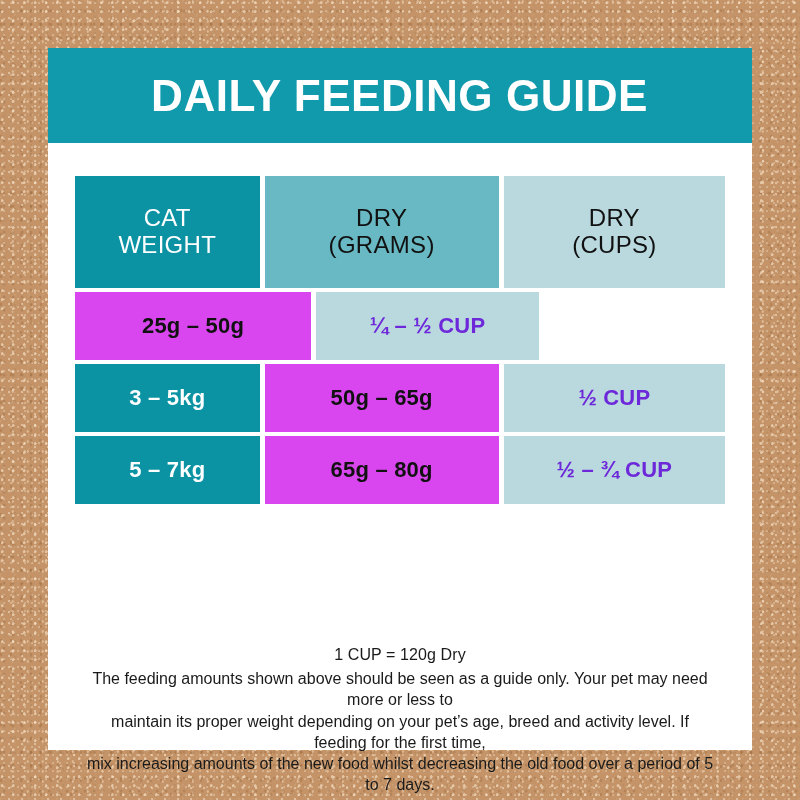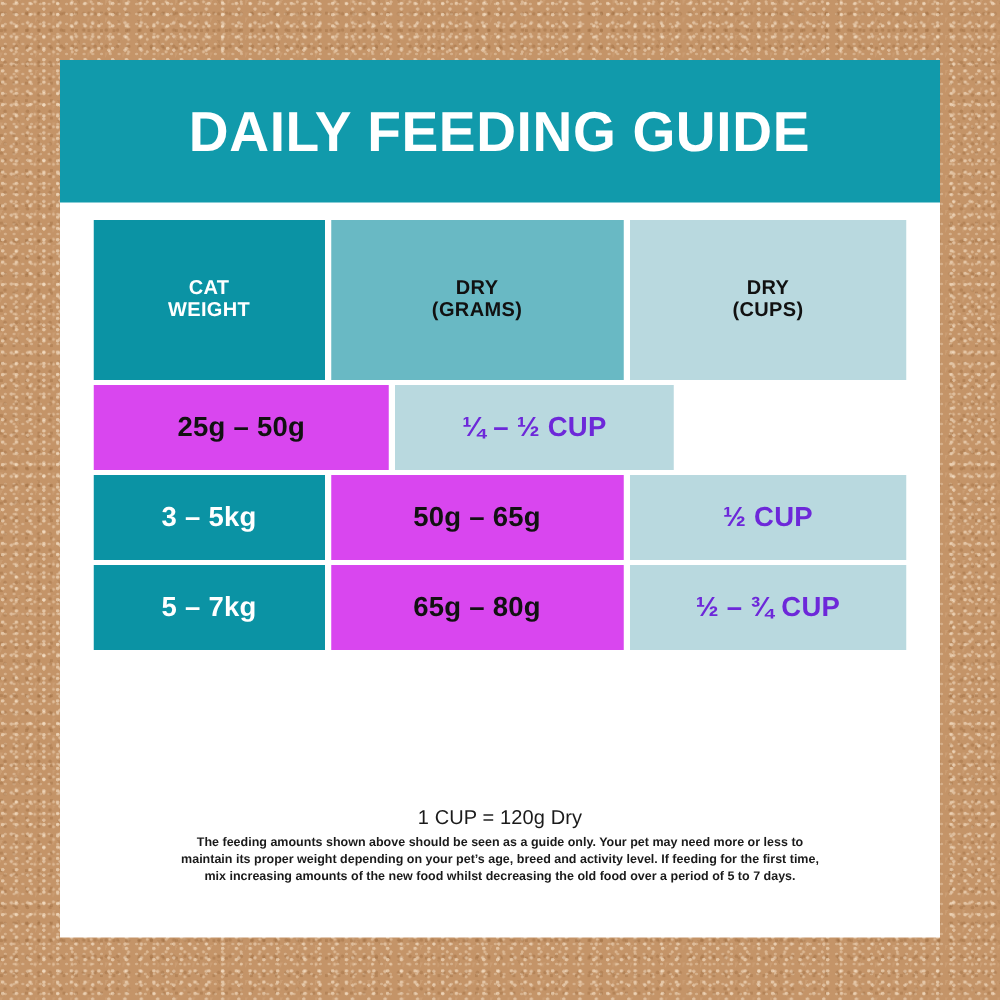--- a/index.html
+++ b/index.html
@@ -44,21 +44,21 @@
     height: 702px;
     background: #ffffff;
   }
 
   
   .banner {
     position: absolute;
     left: 0;
     top: 0;
     width: 704px;
-    height: 114px;
+    height: 95px;
     background: #119aab;
     display: flex;
     align-items: center;
     justify-content: center;
   }
   .banner-title {
     color: #ffffff;
     font-size: 45px;
     font-weight: bold;
     letter-spacing: 0.5px;
@@ -87,23 +87,23 @@
     justify-content: center;
     text-align: center;
     box-sizing: border-box;
   }
   .col-0 { width: 186px; }
   .col-1 { width: 236px; }
   .col-2 { width: 223px; }
 
   
   .hrow .cell {
-    height: 128px;
-    font-size: 16px;
-    font-weight: bold;
+    height: 112px;
+    font-size: 24px;
+    font-weight: normal;
     line-height: 1.12;
     letter-spacing: 0.3px;
   }
   .hrow .col-0 { background: #0b93a4; color: #ffffff; }
   .hrow .col-1 { background: #69b9c4; color: #111111; }
   .hrow .col-2 { background: #b9d9df; color: #111111; }
 
   
   .brow .cell {
     height: 68px;
@@ -125,23 +125,23 @@
     text-align: center;
     color: #1a1a1a;
   }
   .footer-heading {
     font-size: 16px;
     font-weight: normal;
     letter-spacing: 0.1px;
     margin-bottom: 4px;
   }
   .footer-note {
-    font-size: 10px;
+    font-size: 16px;
     line-height: 1.33;
-    font-weight: bold;
+    font-weight: normal;
     padding: 0 8px;
   }
   .footer-note .nline { display: block; }
 </style>
 </head>
 <body>
 
 <div id="page">
 
   <div class="card">

